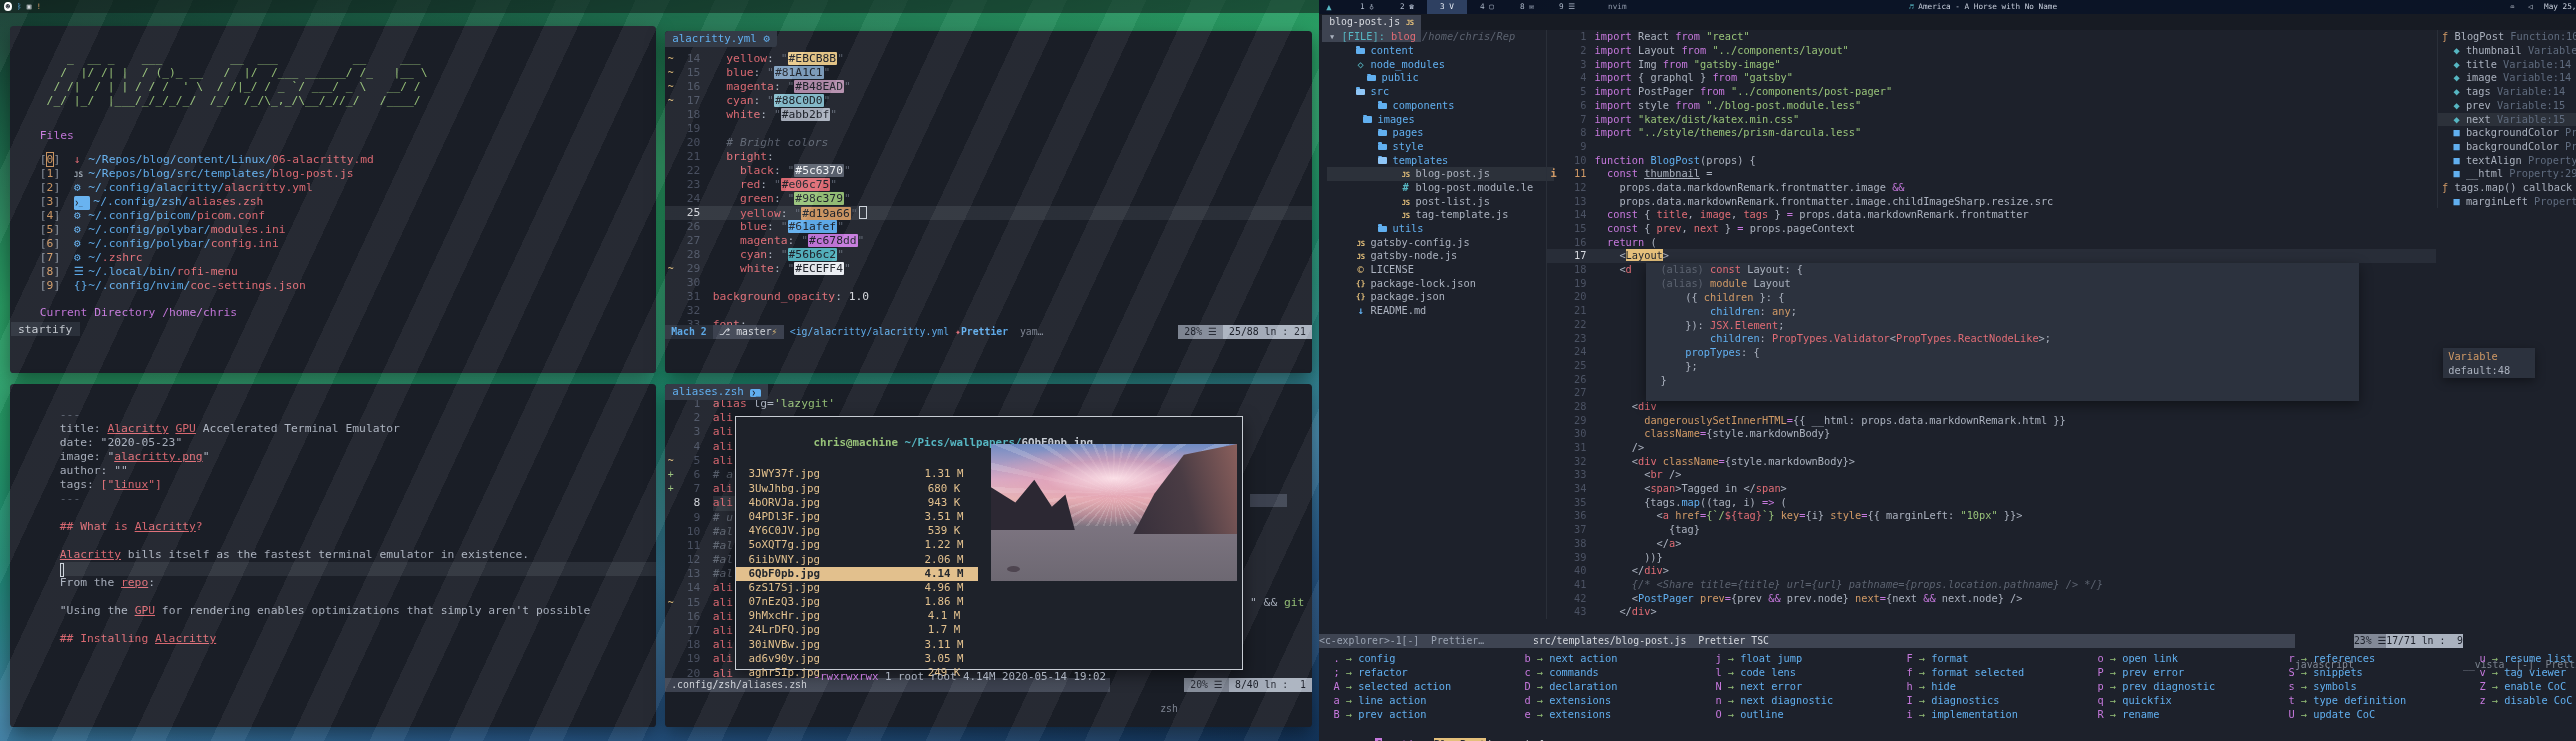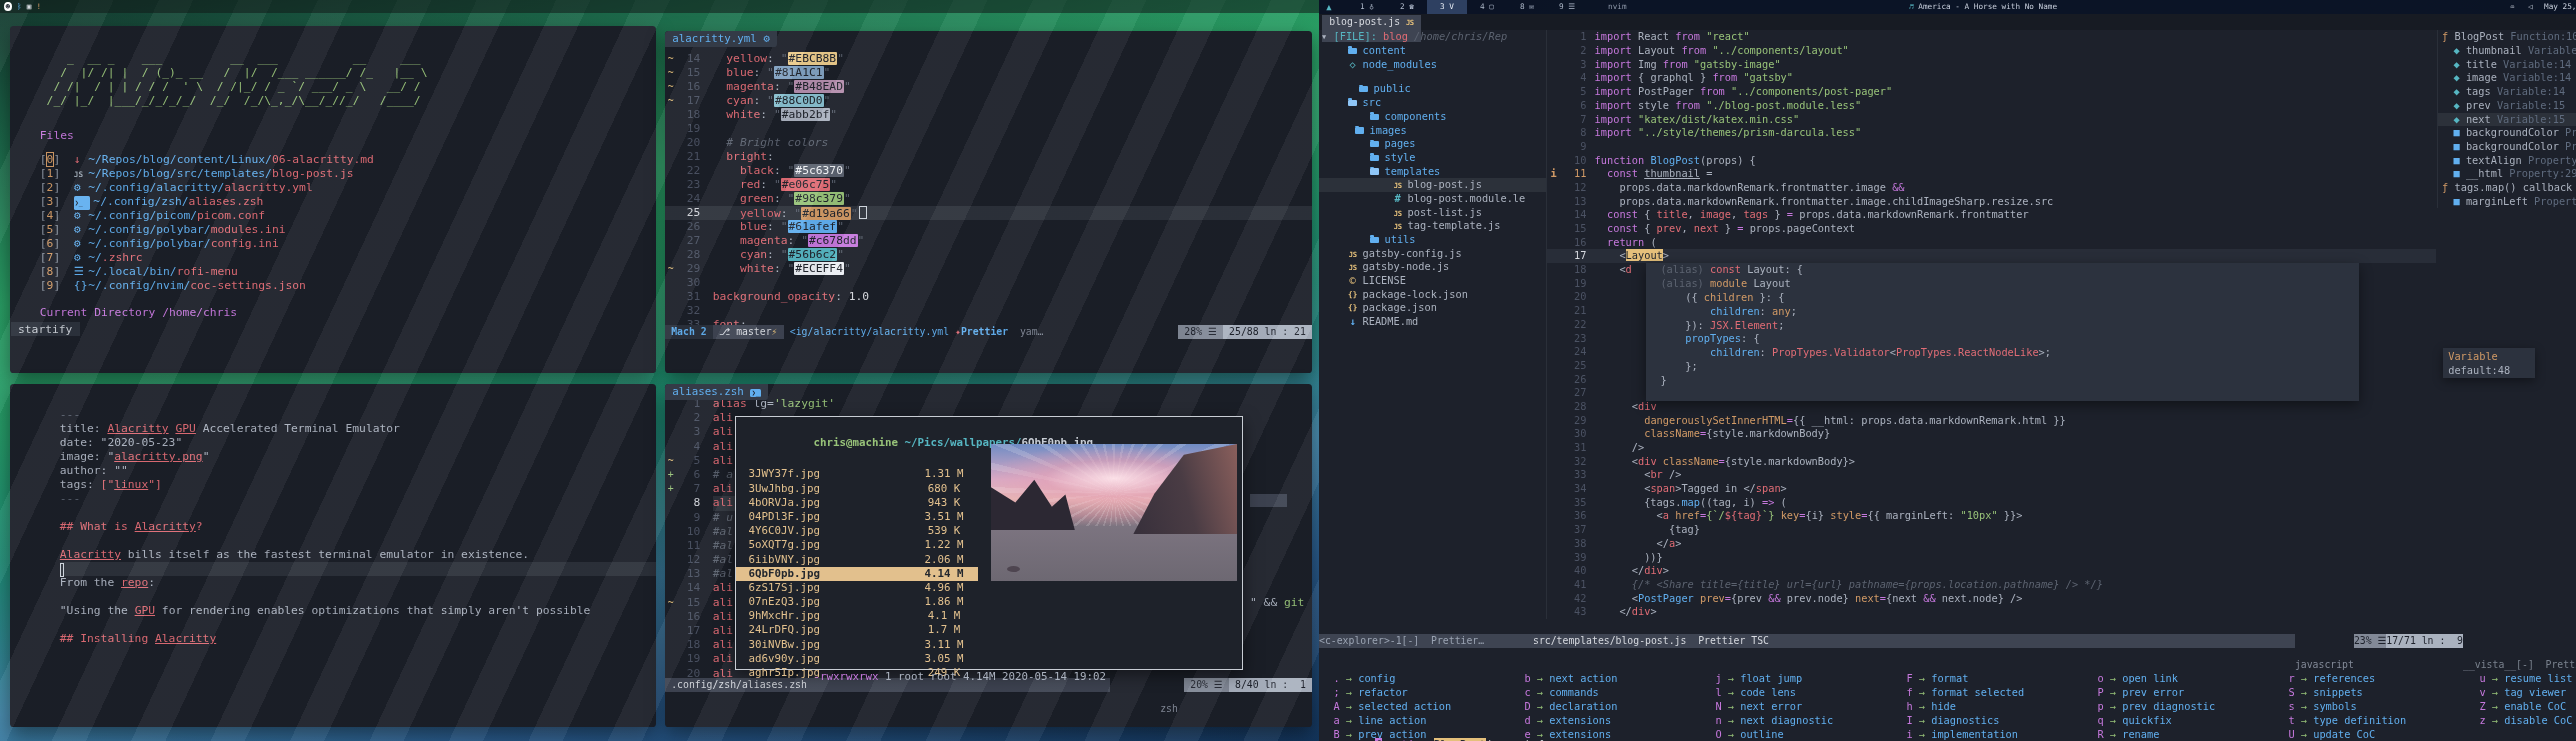--- a/index.html
+++ b/index.html
@@ -70,41 +70,41 @@
   #imgprev .mL{position:absolute;left:0;top:18%;width:55%;height:45%;background:#2c2833;clip-path:polygon(0 100%,0 30%,18% 55%,32% 18%,45% 62%,55% 42%,62% 100%);}
   #imgprev .mR{position:absolute;right:0;top:0;width:48%;height:66%;background:linear-gradient(255deg,#8a5f5c 0%,#4a3c44 45%,#332d39 100%);clip-path:polygon(100% 100%,100% 0,55% 12%,30% 55%,12% 100%);}
   #imgprev .water{position:absolute;left:0;bottom:0;width:100%;height:42%;background:linear-gradient(180deg,#a493a4 0%,#8d8292 40%,#6bununsed 0),linear-gradient(180deg,#a493a4 0%,#8d8292 40%,#6e6876 100%);}
   #imgprev .rocks{position:absolute;left:15.5px;bottom:9.3px;width:13.4px;height:6.2px;border-radius:50%;background:#4e4550;
     box-shadow:31px 2.1px 0 3.1px #554а5a,31px 2.1px 0 3.1px #554a5a,67px -3.1px 0 2.1px #473f4b,103px 1px 0 4.1px #514854,139px -5.2px 0 2.6px #453d48,170px 0 0 4.6px #544b57,201px -2.1px 0 3.1px #483f4c,82px 8.2px 0 3.6px #3e3742,124px 7.2px 0 2.6px #463e49,160px 9.3px 0 3.6px #3b343f,46px 9.3px 0 2.6px #423a46;}
   
   #term{position:absolute;left:0;top:14.4px;width:1319px;height:727px;background:#1d212b;font-size:10.3px;}
   #tabline{position:absolute;left:0;top:0;width:1319px;height:15.5px;background:#171b23;}
   #tabchip{position:absolute;left:3.1px;top:1px;height:27px;background:#3e4452;color:#d7dae0;font-size:9.8px;line-height:14.4px;padding:0 7.2px;white-space:pre;}
   .trow{height:13.7px;line-height:13.7px;display:flex;white-space:pre;}
-  #explorer{position:absolute;left:0;top:16px;width:227px;}
+  #explorer{position:absolute;left:8px;top:16px;width:227px;}
   .ex-ic{display:inline-block;width:13.4px;text-align:center;margin-right:3.1px;}
   .folder{display:inline-block;width:8.8px;height:6.2px;background:#61afef;border-radius:1px;position:relative;vertical-align:0;}
   .folder:before{content:"";position:absolute;left:0;top:-1.5px;width:3.6px;height:1.5px;background:#61afef;border-radius:1px 1px 0 0;}
   .folder.open{background:#8fc6f7;}
   .jsbadge{color:#e5c07b;font-size:7.2px;font-weight:bold;letter-spacing:-0.5px;}
   #codecol{position:absolute;left:227px;top:16px;width:889px;border-left:0.5px solid #2a2f39;}
   .crow{height:13.7px;line-height:13.7px;display:flex;white-space:pre;}
   .c-sign{width:13.4px;flex:none;text-align:center;color:#d19a66;font-weight:bold;}
   .c-num{width:26px;flex:none;text-align:right;color:#4b5263;padding-right:8.2px;}
   .c-num.diag{color:#d19a66;}
   .crow.cursorline{background:#282d38;} .crow.cursorline .c-num{color:#d7dae0;}
   #hoverfloat{position:absolute;left:327px;top:249px;width:699px;height:138px;background:#2c323e;z-index:4;padding-left:14.4px;box-shadow:0 4.1px 12.4px rgba(0,0,0,.45);}
   #hoverfloat .trow{height:13.8px;line-height:13.8px;}
   #vista{position:absolute;left:1118px;top:16px;width:201px;border-left:0.5px solid #2a2f39;}
   .v-kind{color:#5f6b7e;}
   .v-sel{background:#2c313a;}
   #vistafloat{position:absolute;left:1124px;top:334px;width:82px;background:#2c323e;font-size:10.3px;line-height:14px;padding:1px 5.2px;box-shadow:0 3.1px 9.3px rgba(0,0,0,.4);}
   #statusrow{position:absolute;left:0;top:620px;width:1319px;height:14px;display:flex;font-size:9.8px;line-height:14px;white-space:pre;}
   #whichkey{position:absolute;left:0;top:637px;width:1319px;height:72px;display:flex;padding-left:14.4px;}
-  .wk-col{width:191px;flex:none;margin-top:20px;}
+  .wk-col{width:191px;flex:none;}
   .wk-item{height:14px;line-height:14px;font-size:10.3px;white-space:pre;}
   .wk-key{color:#c678dd;} .wk-arrow{color:#98c379;} .wk-label{color:#61afef;}
   #echoline{position:absolute;left:4.1px;top:709px;height:14.4px;line-height:14.4px;font-size:10.8px;white-space:pre;}
   .curblock{background:#c678dd;color:#1d212b;}
   .light1{background:#828997;color:#1d212b;} .light2{background:#aab2bf;color:#1d212b;}
   .grayseg{background:#3e4452;color:#d7dae0;} .darkseg{background:#262b34;color:#828997;margin-top:24px;}
 </style>
 </head>
 <body>
 
@@ -477,21 +477,21 @@
 
     <div id="term">
       <div id="tabline">
         <div id="tabchip"><span>blog-post.js</span> <span class="jsbadge">JS</span></div>
       </div>
 
       <div id="explorer">
           <div class="trow"><span class="row" style="padding-left: 2.1px;"><span class="s-fg">▾ </span><span class="s-cyn">[FILE]: </span><span class="s-red">blog </span><span class="s-gryit">/home/chris/Rep</span></span></div>
           <div class="trow" style="padding-left: 27px;"><span class="ex-ic"><span class="folder"></span></span><span class="s-blu">content</span></div>
           <div class="trow" style="padding-left: 27px;"><span class="ex-ic" style="color: rgb(86, 182, 194);">◇</span><span class="s-blu">node_modules</span></div>
-          <div class="trow" style="padding-left: 38px; margin-top: 11px;"><span class="ex-ic"><span class="folder"></span></span><span class="s-blu">public</span></div>
+          <div class="trow" style="padding-left: 38px;"><span class="ex-ic"><span class="folder"></span></span><span class="s-blu">public</span></div>
           <div class="trow" style="padding-left: 27px;"><span class="ex-ic"><span class="folder open"></span></span><span class="s-blu">src</span></div>
           <div class="trow" style="padding-left: 49px;"><span class="ex-ic"><span class="folder"></span></span><span class="s-blu">components</span></div>
           <div class="trow" style="padding-left: 34px;"><span class="ex-ic"><span class="folder"></span></span><span class="s-blu">images</span></div>
           <div class="trow" style="padding-left: 49px;"><span class="ex-ic"><span class="folder"></span></span><span class="s-blu">pages</span></div>
           <div class="trow" style="padding-left: 49px;"><span class="ex-ic"><span class="folder"></span></span><span class="s-blu">style</span></div>
           <div class="trow" style="padding-left: 49px;"><span class="ex-ic"><span class="folder open"></span></span><span class="s-blu">templates</span></div>
           <div class="trow v-sel" style="padding-left: 72px;"><span class="ex-ic"><span class="jsbadge">JS</span></span><span class="s-fg">blog-post.js</span></div>
           <div class="trow" style="padding-left: 72px;"><span class="ex-ic" style="color: rgb(86, 182, 194); font-weight: bold;">#</span><span class="s-fg">blog-post.module.le</span></div>
           <div class="trow" style="padding-left: 72px;"><span class="ex-ic"><span class="jsbadge">JS</span></span><span class="s-fg">post-list.js</span></div>
           <div class="trow" style="padding-left: 72px;"><span class="ex-ic"><span class="jsbadge">JS</span></span><span class="s-fg">tag-template.js</span></div>
@@ -548,22 +548,22 @@
           <div class="crow"><span class="c-sign"> </span><span class="c-num">42</span><span class="row"><span class="s-fg">      &lt;</span><span class="s-blu">PostPager</span><span class="s-fg"> </span><span class="s-org">prev</span><span class="s-pur">=</span><span class="s-fg">{prev </span><span class="s-pur">&amp;&amp;</span><span class="s-fg"> prev.node} </span><span class="s-org">next</span><span class="s-pur">=</span><span class="s-fg">{next </span><span class="s-pur">&amp;&amp;</span><span class="s-fg"> next.node} /&gt;</span></span></div>
           <div class="crow"><span class="c-sign"> </span><span class="c-num">43</span><span class="row"><span class="s-fg">    &lt;/</span><span class="s-red">div</span><span class="s-fg">&gt;</span></span></div>
         </div>
 
       <div id="hoverfloat">
           <div class="trow"><span class="row"><span class="s-gry">(alias)</span><span class="s-fg"> </span><span class="s-red">const</span><span class="s-fg"> Layout: {</span></span></div>
           <div class="trow"><span class="row"><span class="s-gry">(alias)</span><span class="s-fg"> </span><span class="s-org">module</span><span class="s-fg"> Layout</span></span></div>
           <div class="trow"><span class="row"><span class="s-fg">    ({ </span><span class="s-org">children</span><span class="s-fg"> }: {</span></span></div>
           <div class="trow"><span class="row"><span class="s-fg">        </span><span class="s-blu">children</span><span class="s-fg">: </span><span class="s-org">any</span><span class="s-fg">;</span></span></div>
           <div class="trow"><span class="row"><span class="s-fg">    }): </span><span class="s-red">JSX.Element</span><span class="s-fg">;</span></span></div>
+          <div class="trow"><span class="row"><span class="s-fg">        </span><span class="s-blu">children</span><span class="s-fg">: </span><span class="s-red">PropTypes.Validator</span><span class="s-fg">&lt;</span><span class="s-red">PropTypes.ReactNodeLike</span><span class="s-fg">&gt;;</span></span></div>
           <div class="trow"><span class="row"><span class="s-fg">    </span><span class="s-blu">propTypes</span><span class="s-fg">: {</span></span></div>
-          <div class="trow"><span class="row"><span class="s-fg">        </span><span class="s-blu">children</span><span class="s-fg">: </span><span class="s-red">PropTypes.Validator</span><span class="s-fg">&lt;</span><span class="s-red">PropTypes.ReactNodeLike</span><span class="s-fg">&gt;;</span></span></div>
           <div class="trow"><span class="row"><span class="s-fg">    };</span></span></div>
           <div class="trow"><span class="row"><span class="s-fg">}</span></span></div>
         </div>
 
       <div id="vista">
           <div class="trow" style="padding-left: 4.1px;"><span style="color: rgb(209, 154, 102);">ƒ </span><span class="s-fg">BlogPost </span><span class="v-kind">Function:10</span></div>
           <div class="trow" style="padding-left: 15.5px;"><span style="color: rgb(86, 182, 194);">◆ </span><span class="s-fg">thumbnail </span><span class="v-kind">Variable:11</span></div>
           <div class="trow" style="padding-left: 15.5px;"><span style="color: rgb(86, 182, 194);">◆ </span><span class="s-fg">title </span><span class="v-kind">Variable:14</span></div>
           <div class="trow" style="padding-left: 15.5px;"><span style="color: rgb(86, 182, 194);">◆ </span><span class="s-fg">image </span><span class="v-kind">Variable:14</span></div>
           <div class="trow" style="padding-left: 15.5px;"><span style="color: rgb(86, 182, 194);">◆ </span><span class="s-fg">tags </span><span class="v-kind">Variable:14</span></div>

